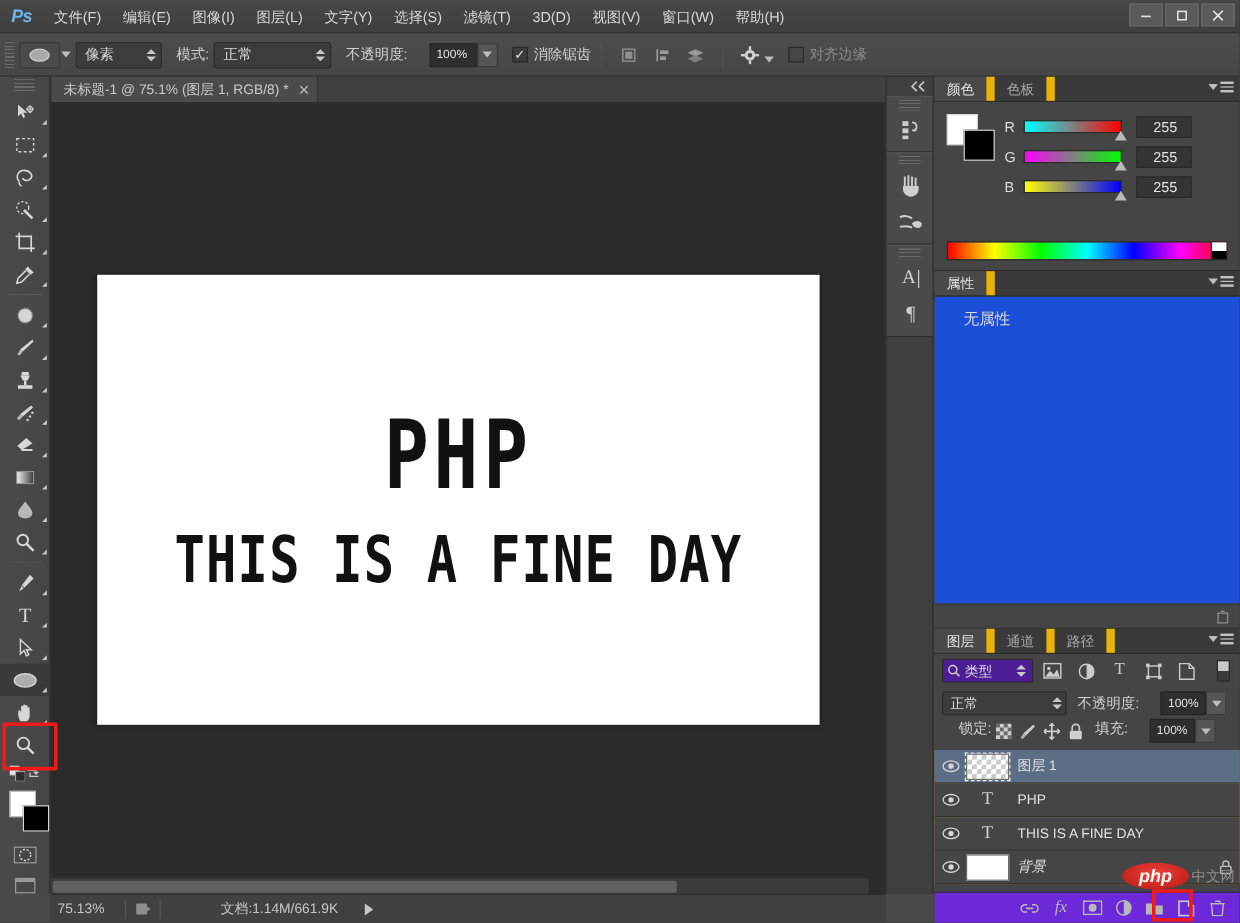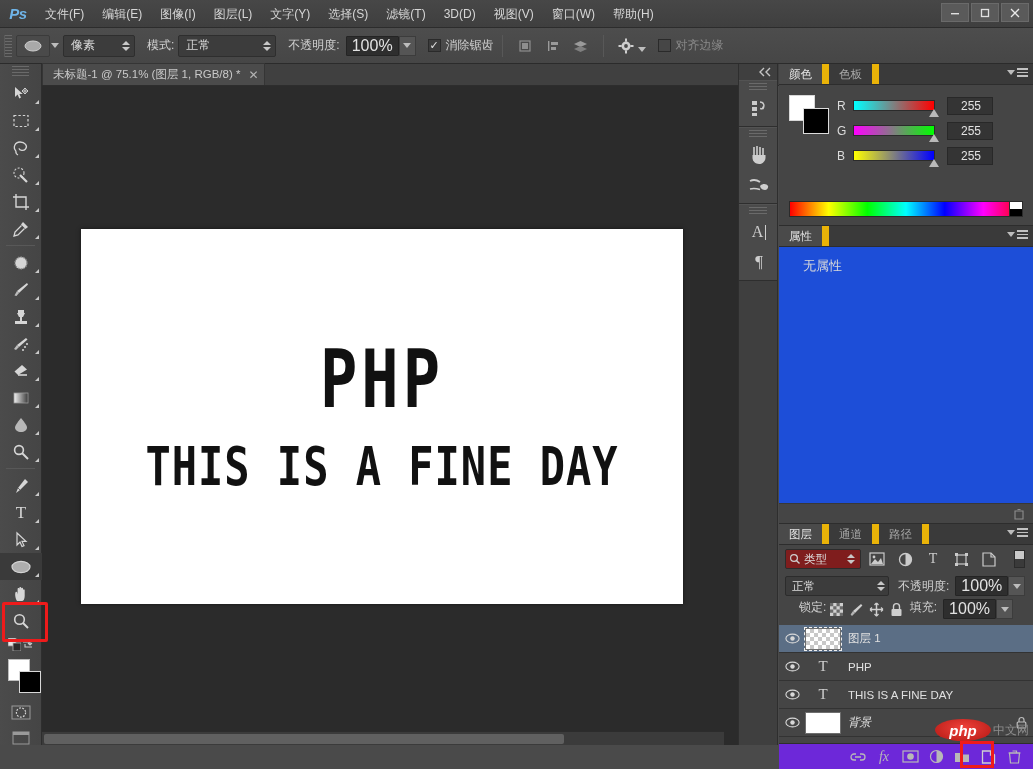--- a/index.html
+++ b/index.html
@@ -58,22 +58,22 @@
     display: flex; align-items: center; justify-content: space-between;
     color: #d8d8d8; font-size: 12px; padding: 0 4px 0 7px; margin: 16px 4px; cursor: pointer;
   }
   .spin { display: flex; flex-direction: column; gap: 2px; margin-left: 6px; }
   .spin i { width: 0; height: 0; border-left: 4px solid transparent; border-right: 4px solid transparent; display: block; }
   .spin .up { border-bottom: 4px solid #c8c8c8; }
   .spin .dn { border-top: 4px solid #c8c8c8; }
   .opt-label { color: #d0d0d0; font-size: 12px; margin-left: 8px; }
   .num-field {
     height: 20px; min-width: 40px; background: #2e2e2e; border: 1px solid #242424;
-    color: #e2e2e2; font-size: 16px; display: flex; align-items: center; padding: 0 5px;
-    margin-left: 6px; border-radius: 1px;
+    color: #e2e2e2; font-size: 10px; display: flex; align-items: center; padding: 0 5px;
+    margin-left: 18px; border-radius: 1px;
   }
   .dd-arrow-btn {
     width: 17px; height: 20px; background: #555; border: 1px solid #3c3c3c;
     display: flex; align-items: center; justify-content: center; cursor: pointer;
   }
   .chk-wrap { display: flex; align-items: center; margin-left: 12px; }
   .chk { width: 13px; height: 13px; background: #3c3c3c; border: 1px solid #2a2a2a;
     display: flex; align-items: center; justify-content: center; color: #e4e4e4; font-size: 11px; }
   .chk-label { color: #d0d0d0; font-size: 12px; margin-left: 5px; }
   .opt-sep { width: 1px; height: 22px; background: #3a3a3a; margin: 0 8px; border-right: 1px solid #585858; }
@@ -206,21 +206,21 @@
   .spectrum .wb { position: absolute; right: 0; top: 0; width: 13px; height: 100%;
     background: linear-gradient(to bottom, #fff 50%, #000 50%); border-left: 1px solid #2b2b2b; }
 
   
   .prop-body { height: 256px; background: #1d4ed8; padding: 10px 24px; color: #d9d9d9; font-size: 13px; }
   .prop-foot { height: 20px; background: #454545; border-top: 1px solid #383838;
     display: flex; align-items: center; justify-content: flex-end; padding-right: 8px; }
 
   
   .lay-filter { height: 28px; display: flex; align-items: center; padding: 0 6px; gap: 4px; background: #454545; }
-  .filter-dd { width: 76px; height: 20px; background: #7f1d1d; border: 1px solid #2c2c2c; border-radius: 2px;
+  .filter-dd { width: 76px; height: 20px; background: #4c1d95; border: 1px solid #2c2c2c; border-radius: 2px;
     display: flex; align-items: center; color: #dcdcdc; font-size: 11.5px; padding: 0 3px; cursor: pointer; }
   .fic { width: 24px; height: 20px; display: flex; align-items: center; justify-content: center; cursor: pointer; }
   .tog-pill { width: 11px; height: 18px; margin-left: auto; margin-right: 2px;
     background: linear-gradient(to bottom, #c9c9c9 50%, #3a3a3a 50%); border: 1px solid #2b2b2b; cursor: pointer; }
   .blend-row { height: 26px; display: flex; align-items: center; padding: 0 6px; }
   .blend-dd { width: 104px; height: 20px; background: #3c3c3c; border: 1px solid #2c2c2c; border-radius: 2px;
     display: flex; align-items: center; justify-content: space-between; color: #dcdcdc; font-size: 11.5px;
     padding: 0 3px 0 6px; cursor: pointer; }
   .lk-row { height: 26px; display: flex; align-items: flex-start; padding: 0 20px; }
   .lk-icon { width: 20px; height: 20px; display: flex; align-items: center; justify-content: center; cursor: pointer; }
@@ -579,20 +579,33 @@
     </div>
   </div>
 
   <div class="scroll-v">
     <div class="sb-thumb" style="left:2px; top:2px; width:10px; height:300px;"></div>
   </div>
   <div class="scroll-h">
     <div class="sb-thumb" style="left:2px; top:2px; height:10px; width:520px;"></div>
   </div>
 
+  <div class="statusbar">
+    <div class="zoom-box">75.13%</div>
+    <div class="st-sep"></div>
+    <div class="st-icon">
+      <svg width="13" height="12" viewBox="0 0 13 12">
+          <rect x="0.5" y="1" width="9" height="9" rx="1" fill="#8e8e8e"></rect>
+          <path d="M9 3 l3.5 2.5 L9 8 Z" fill="#8e8e8e"></path>
+        </svg>
+    </div>
+    <div class="st-sep"></div>
+    <div class="doc-info">文档:1.14M/661.9K</div>
+    <div class="st-arrow"></div>
+  </div>
 
   <div class="minidock">
     <div class="md-head">
       <svg width="16" height="10" viewBox="0 0 16 10">
           <path d="M7 1 L3 5 L7 9 M13 1 L9 5 L13 9" fill="none" stroke="#c4c4c4" stroke-width="1.4"></path>
         </svg>
     </div>
     <div class="md-group">
       <div class="md-grip"></div>
       <div class="md-btn">

